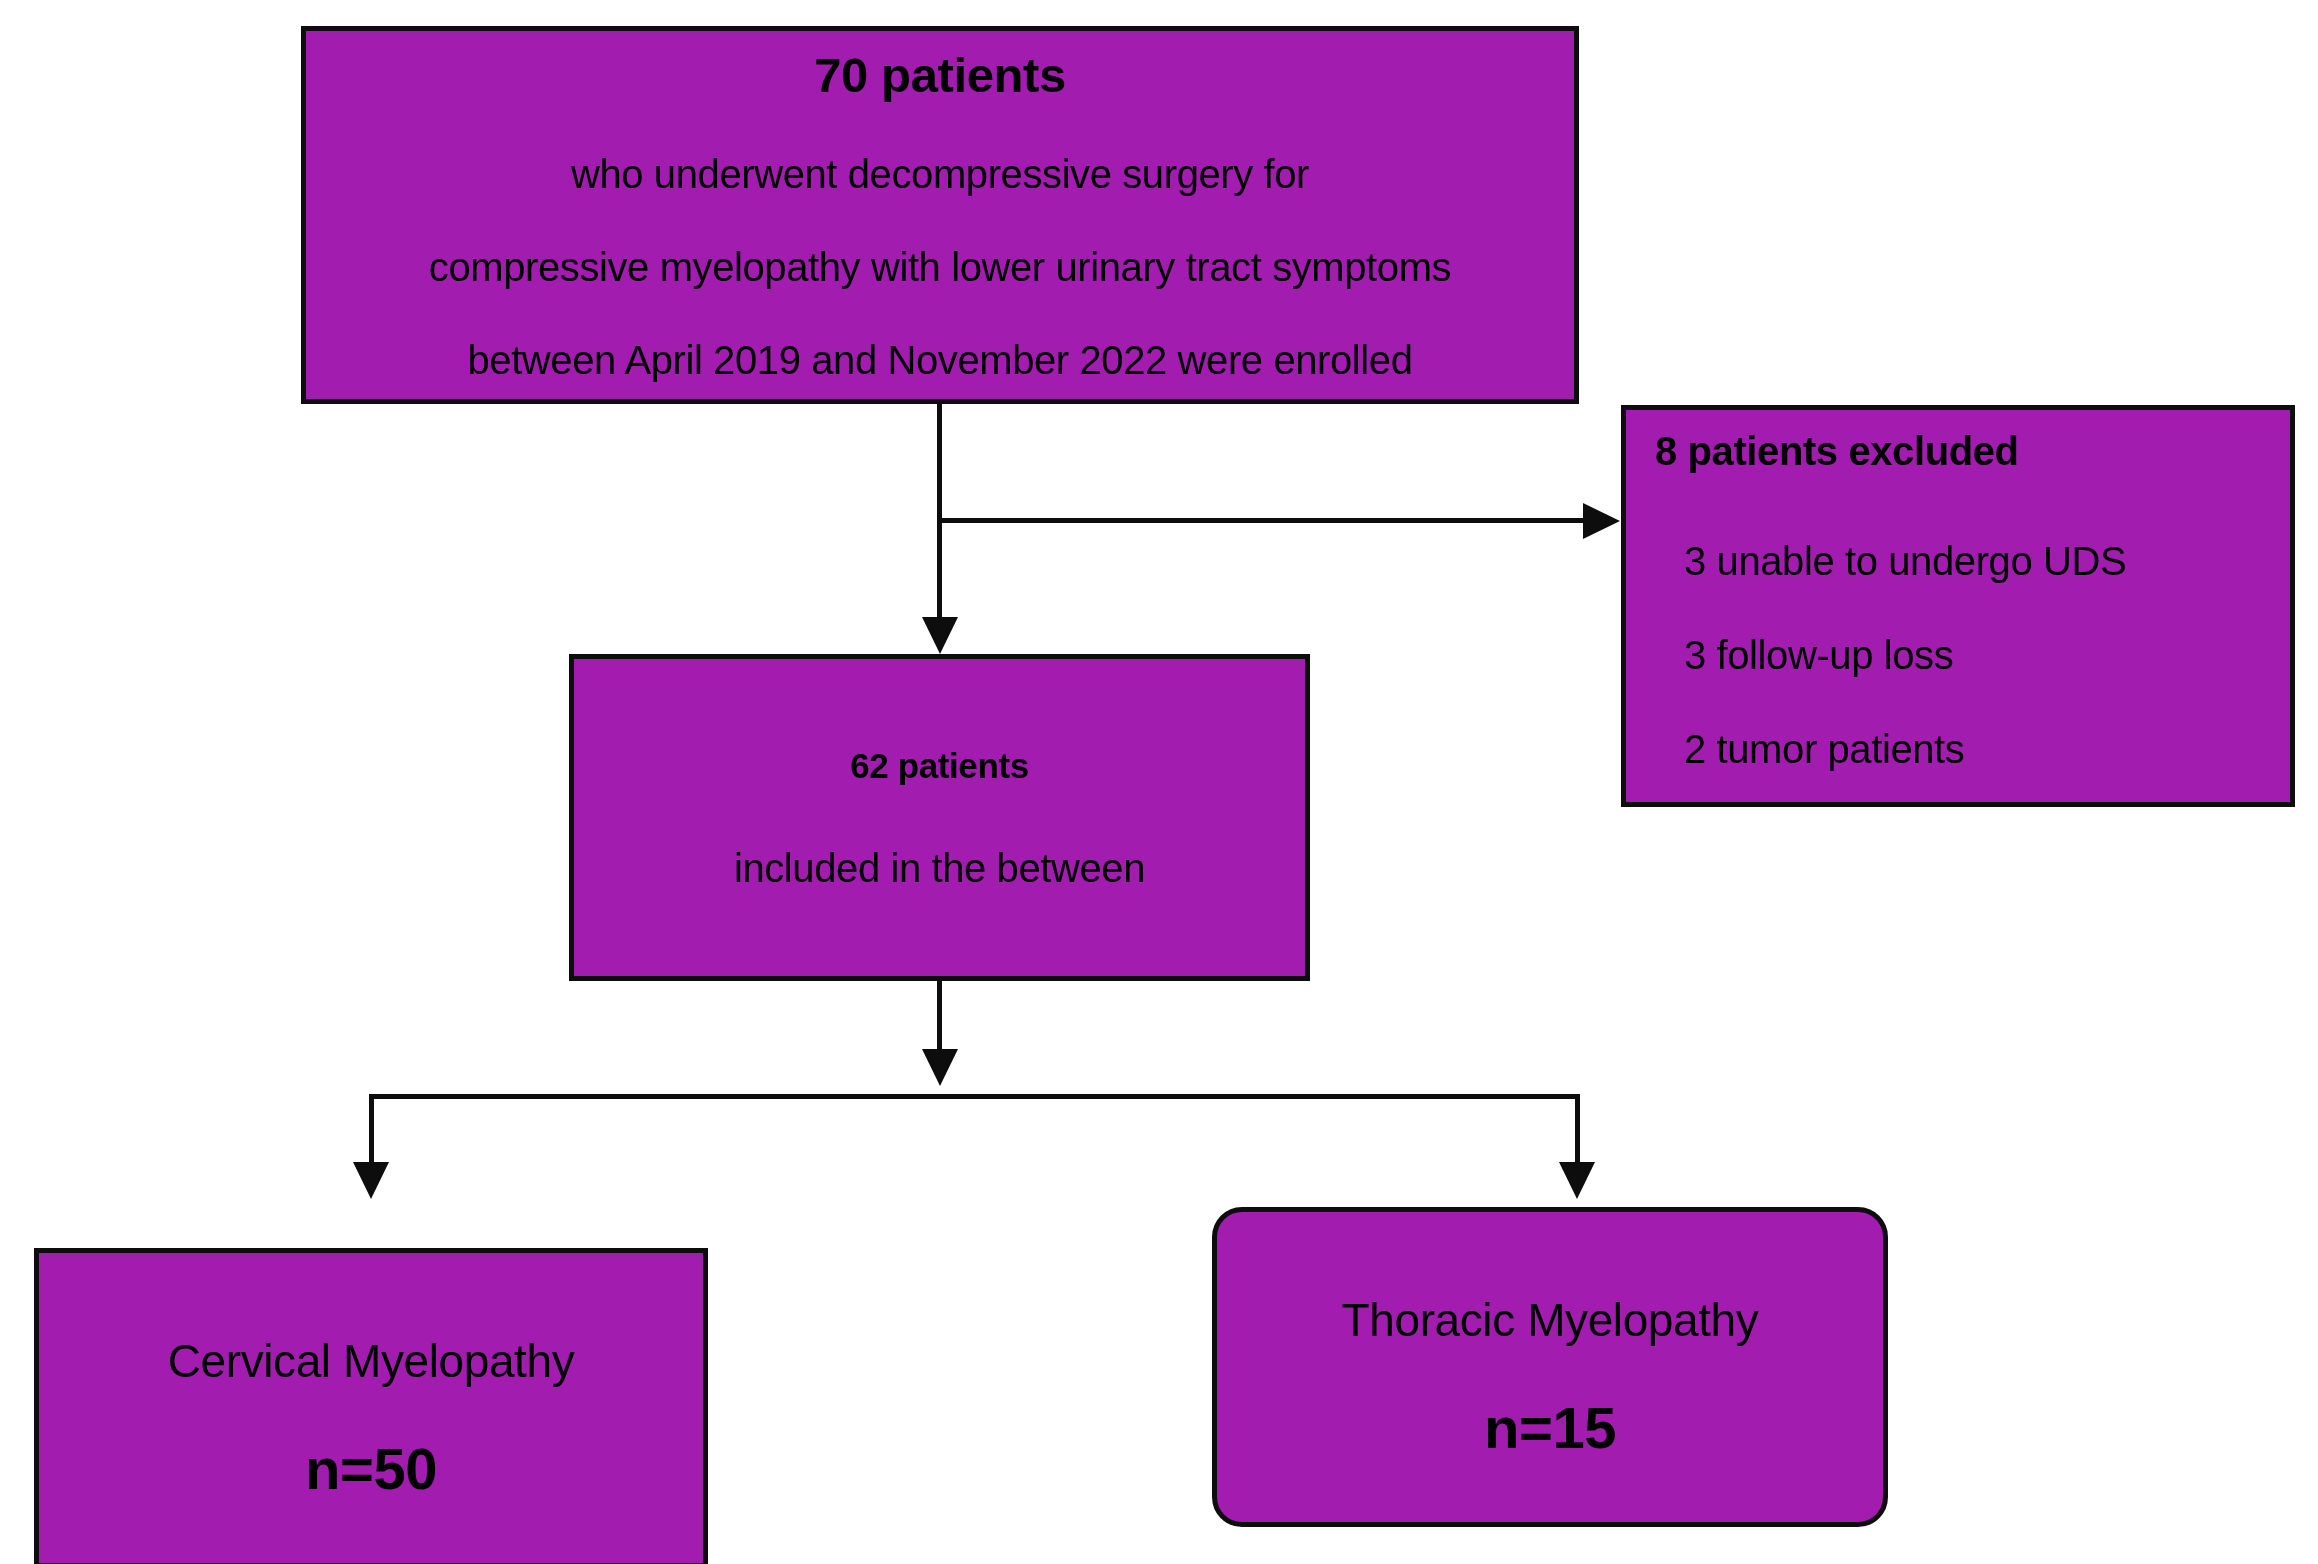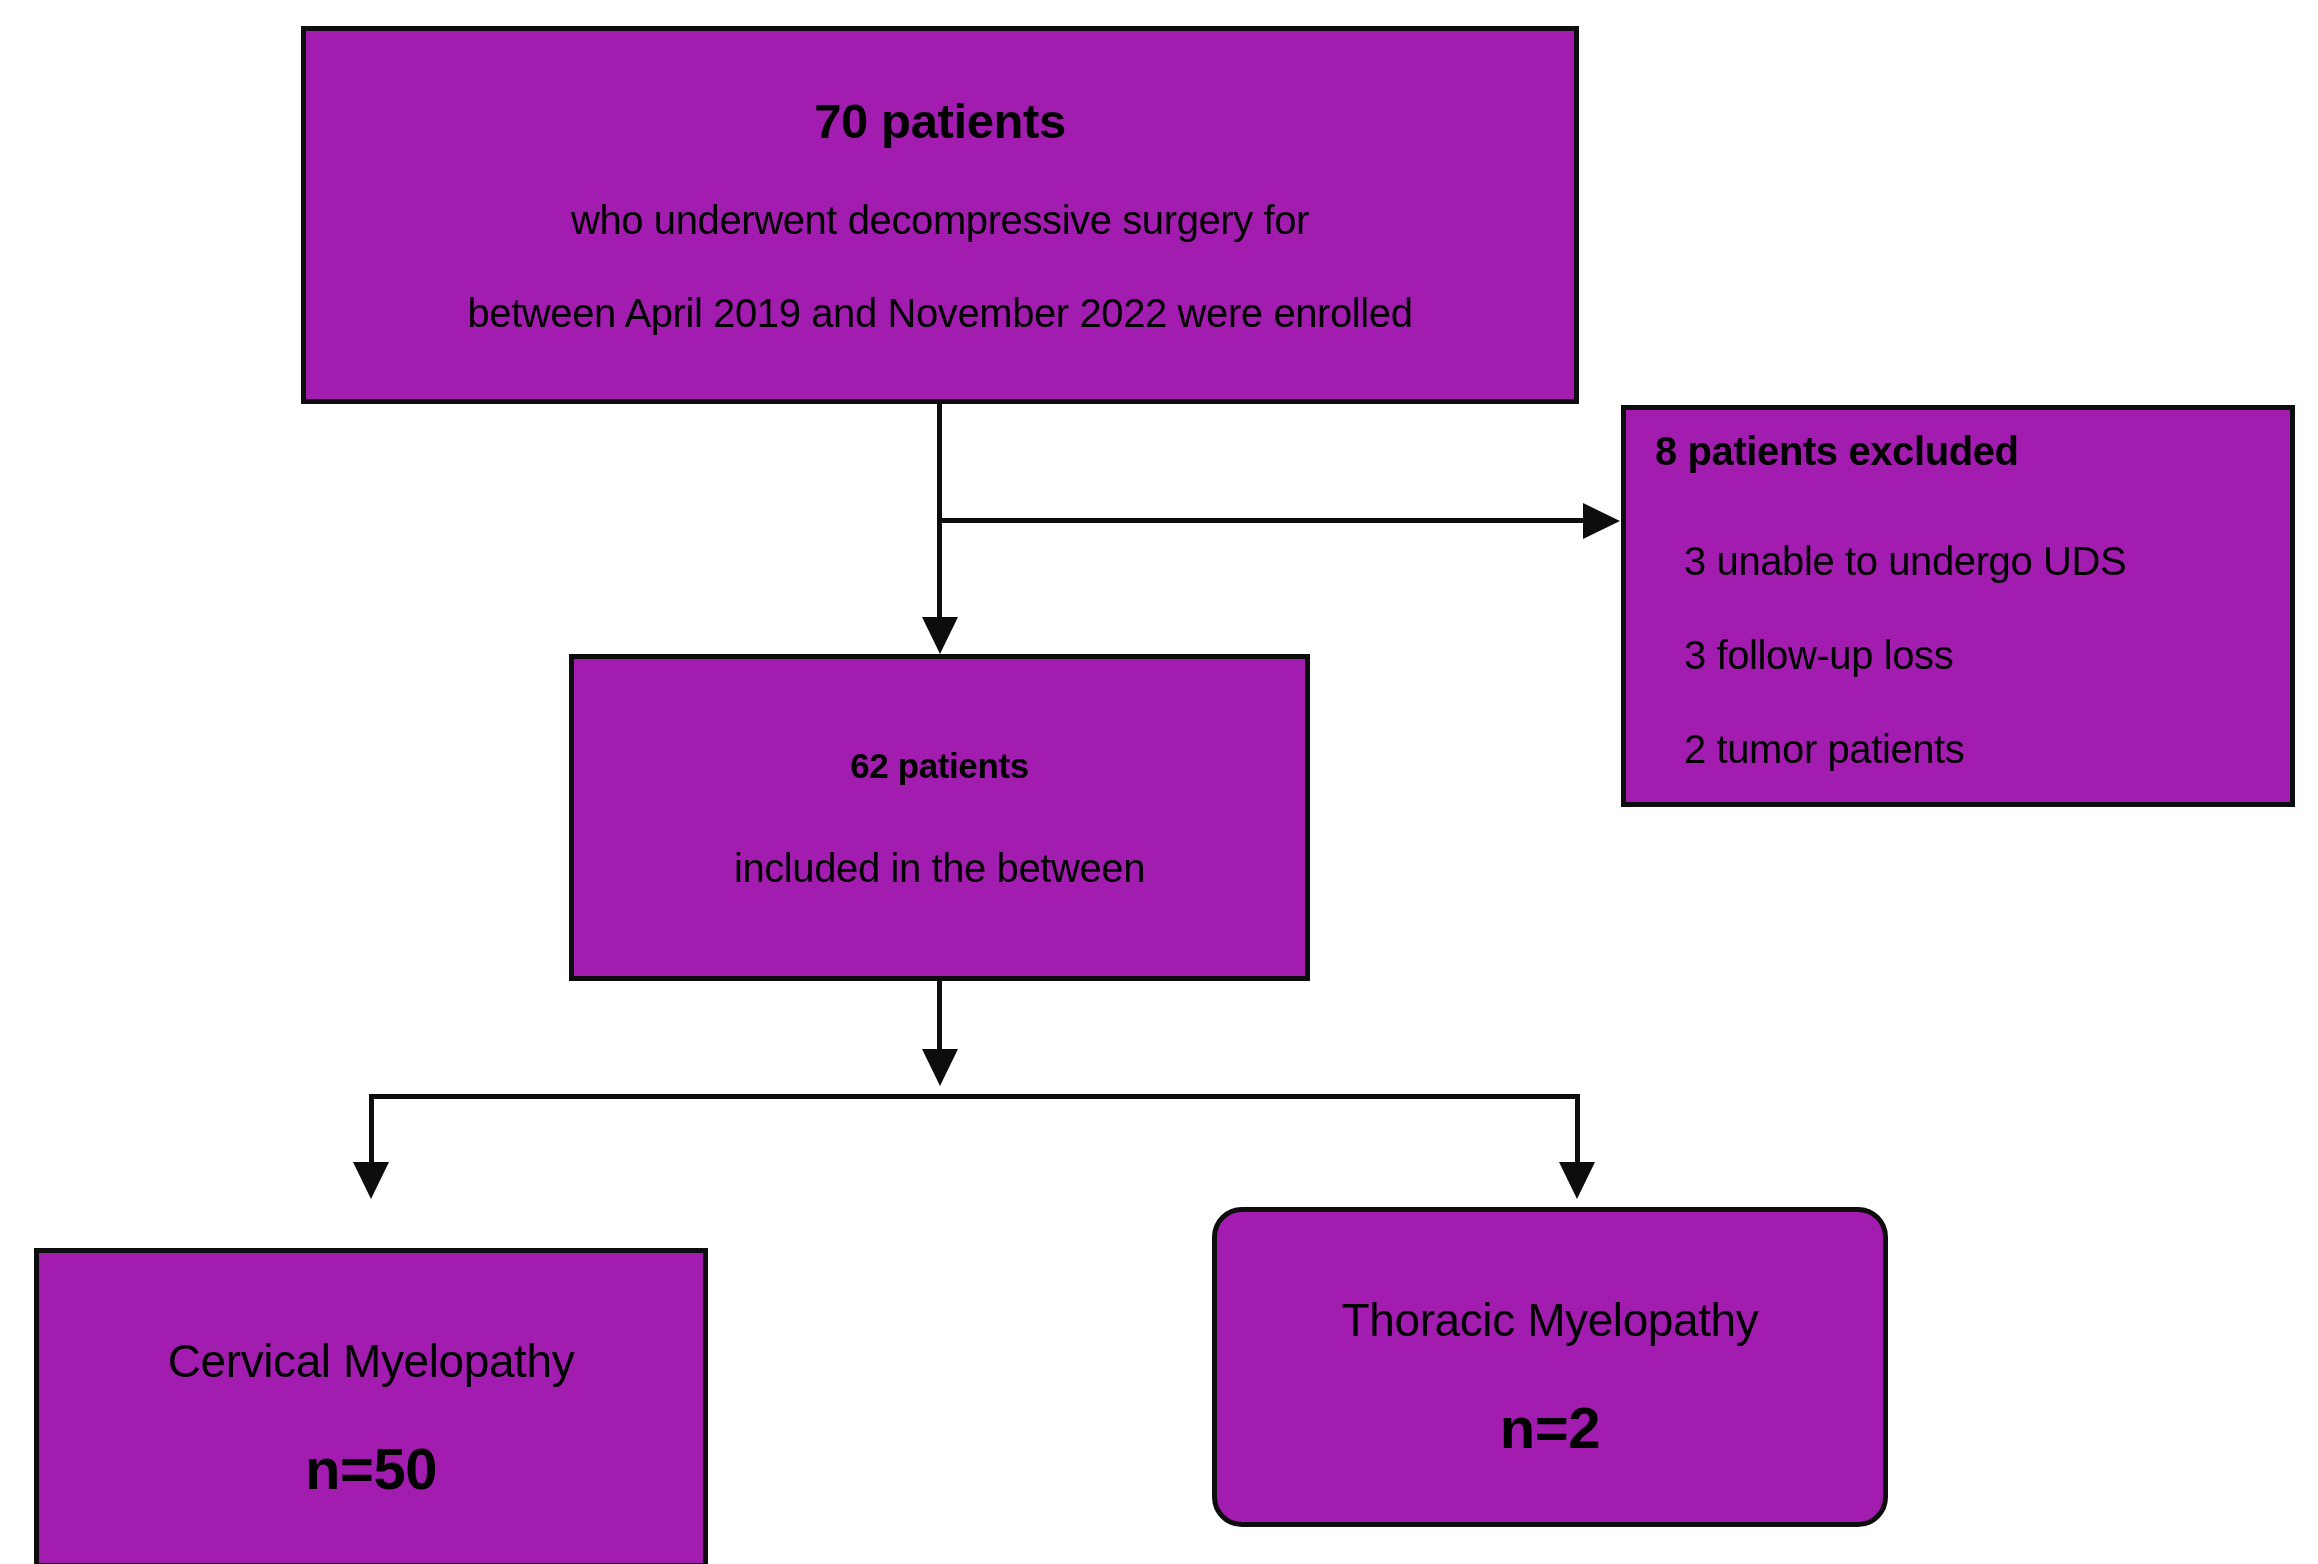--- a/index.html
+++ b/index.html
@@ -152,20 +152,21 @@
   }
 </style>
 </head>
 <body>
 
 <div id="canvas">
 
   <div class="flow-box" id="box-enrolled">
     <div class="line-bold">70 patients</div>
     <div class="line-reg">who underwent decompressive surgery for</div>
+    <div class="line-reg">compressive myelopathy with lower urinary tract symptoms</div>
     <div class="line-reg">between April 2019 and November 2022 were enrolled</div>
   </div>
 
   <div class="flow-box left-align" id="box-excluded">
     <div class="line-bold">8 patients excluded</div>
     <div class="line-reg">3 unable to undergo UDS</div>
     <div class="line-reg">3 follow-up loss</div>
     <div class="line-reg">2 tumor patients</div>
   </div>
 
@@ -174,21 +175,21 @@
     <div class="line-reg">included in the between</div>
   </div>
 
   <div class="flow-box outcome" id="box-cervical">
     <div class="line-reg">Cervical Myelopathy</div>
     <div class="line-bold">n=50</div>
   </div>
 
   <div class="flow-box outcome" id="box-thoracic">
     <div class="line-reg">Thoracic Myelopathy</div>
-    <div class="line-bold">n=2</div>
+    <div class="line-bold">n=15</div>
   </div>
 
   <div class="vline" style="left:937px; top:404px; height:240px;"></div>
   <div class="arrow-down" style="left:922px; top:617px;"></div>
 
   <div class="hline" style="left:937px; top:518px; width:652px;"></div>
   <div class="arrow-right" style="left:1583px; top:503px;"></div>
 
   <div class="vline" style="left:937px; top:981px; height:90px;"></div>
   <div class="arrow-down" style="left:922px; top:1049px;"></div>

